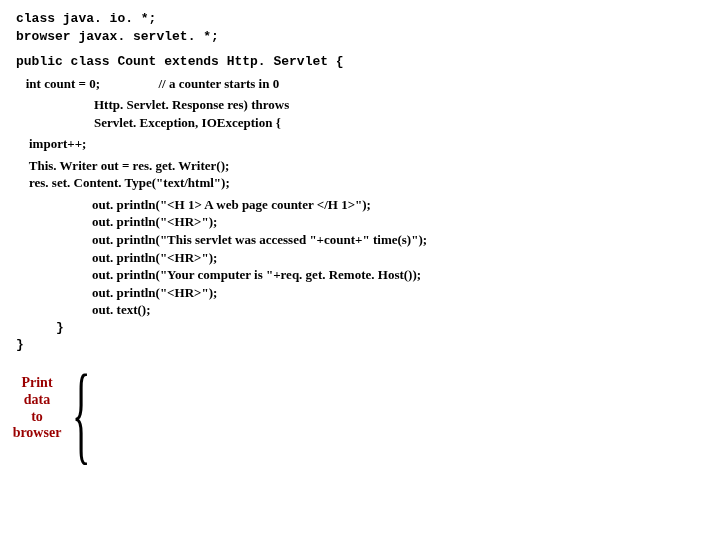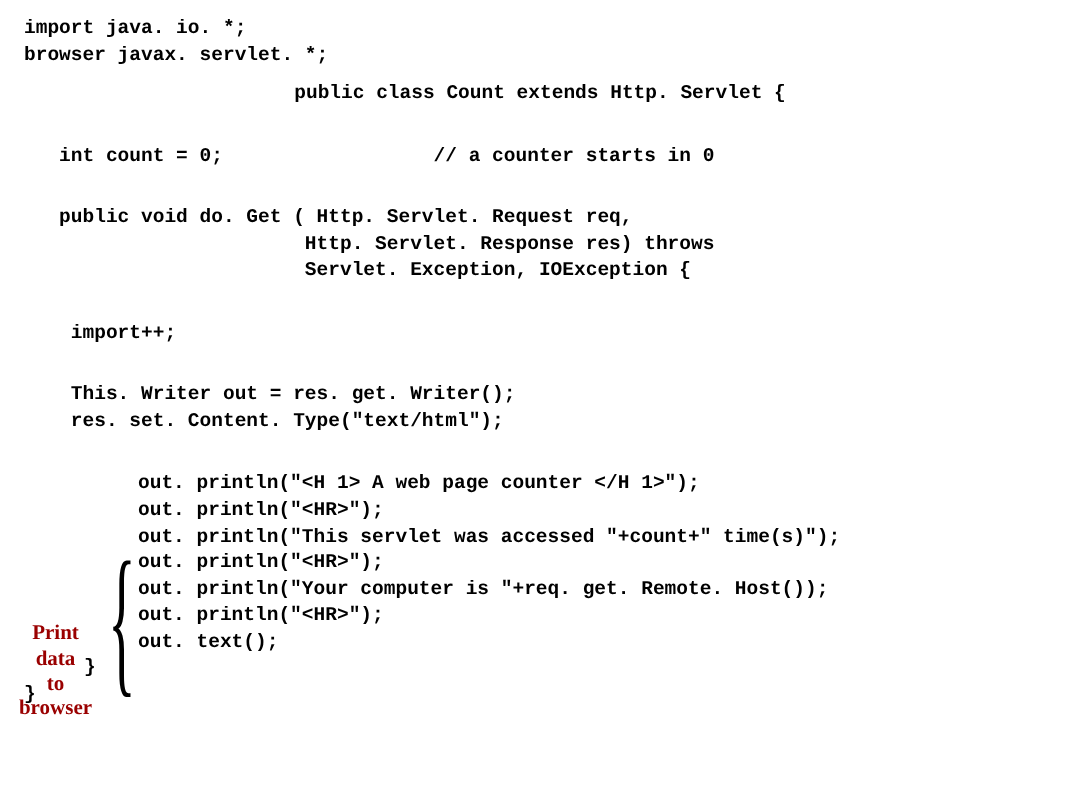--- a/index.html
+++ b/index.html
@@ -21,52 +21,50 @@
     position: absolute;
     left: 4px;
     top: 375px;
     width: 66px;
     font-family: Georgia, "Times New Roman", serif;
     font-size: 14px;
     font-weight: bold;
     color: #9a0000;
     text-align: center;
     line-height: 1.2;
-    margin-top: 40px;
   }
   .brace {
     position: absolute;
     left: 72px;
     top: 358px;
     font-family: Georgia, serif;
     font-size: 110px;
     font-weight: normal;
     color: #000;
     line-height: 1;
     transform: scaleX(0.35);
     transform-origin: left center;
   }
-  .block-main  { margin-top: 8px; text-align: center; }
-  .block-class { margin-top: 24px; }
+  .block-main  { margin-top: 8px; }
+  .block-class { margin-top: 4px; font-family: Liberation Serif, serif; }
   .block-out   { margin-left: 76px; }
   .closer      { margin-left: 40px; }
 </style>
 </head>
 <body>
 
 <div>
-  <div class="code-line">import java. io. *;</div>
+  <div class="code-line">class java. io. *;</div>
   <div class="code-line">browser javax. servlet. *;</div>
 
   <div class="code-line block-main">public class Count extends Http. Servlet {</div>
 
   <div class="code-line block-class">   int count = 0;                  // a counter starts in 0</div>
 
   <div class="block-class">
-    <div class="code-line">   public void do. Get ( Http. Servlet. Request req,</div>
     <div class="code-line">                        Http. Servlet. Response res) throws</div>
     <div class="code-line">                        Servlet. Exception, IOException {</div>
   </div>
 
   <div class="block-class">
     <div class="code-line">    import++;</div>
   </div>
   <div class="block-class">
     <div class="code-line">    This. Writer out = res. get. Writer();</div>
     <div class="code-line">    res. set. Content. Type("text/html");</div>

